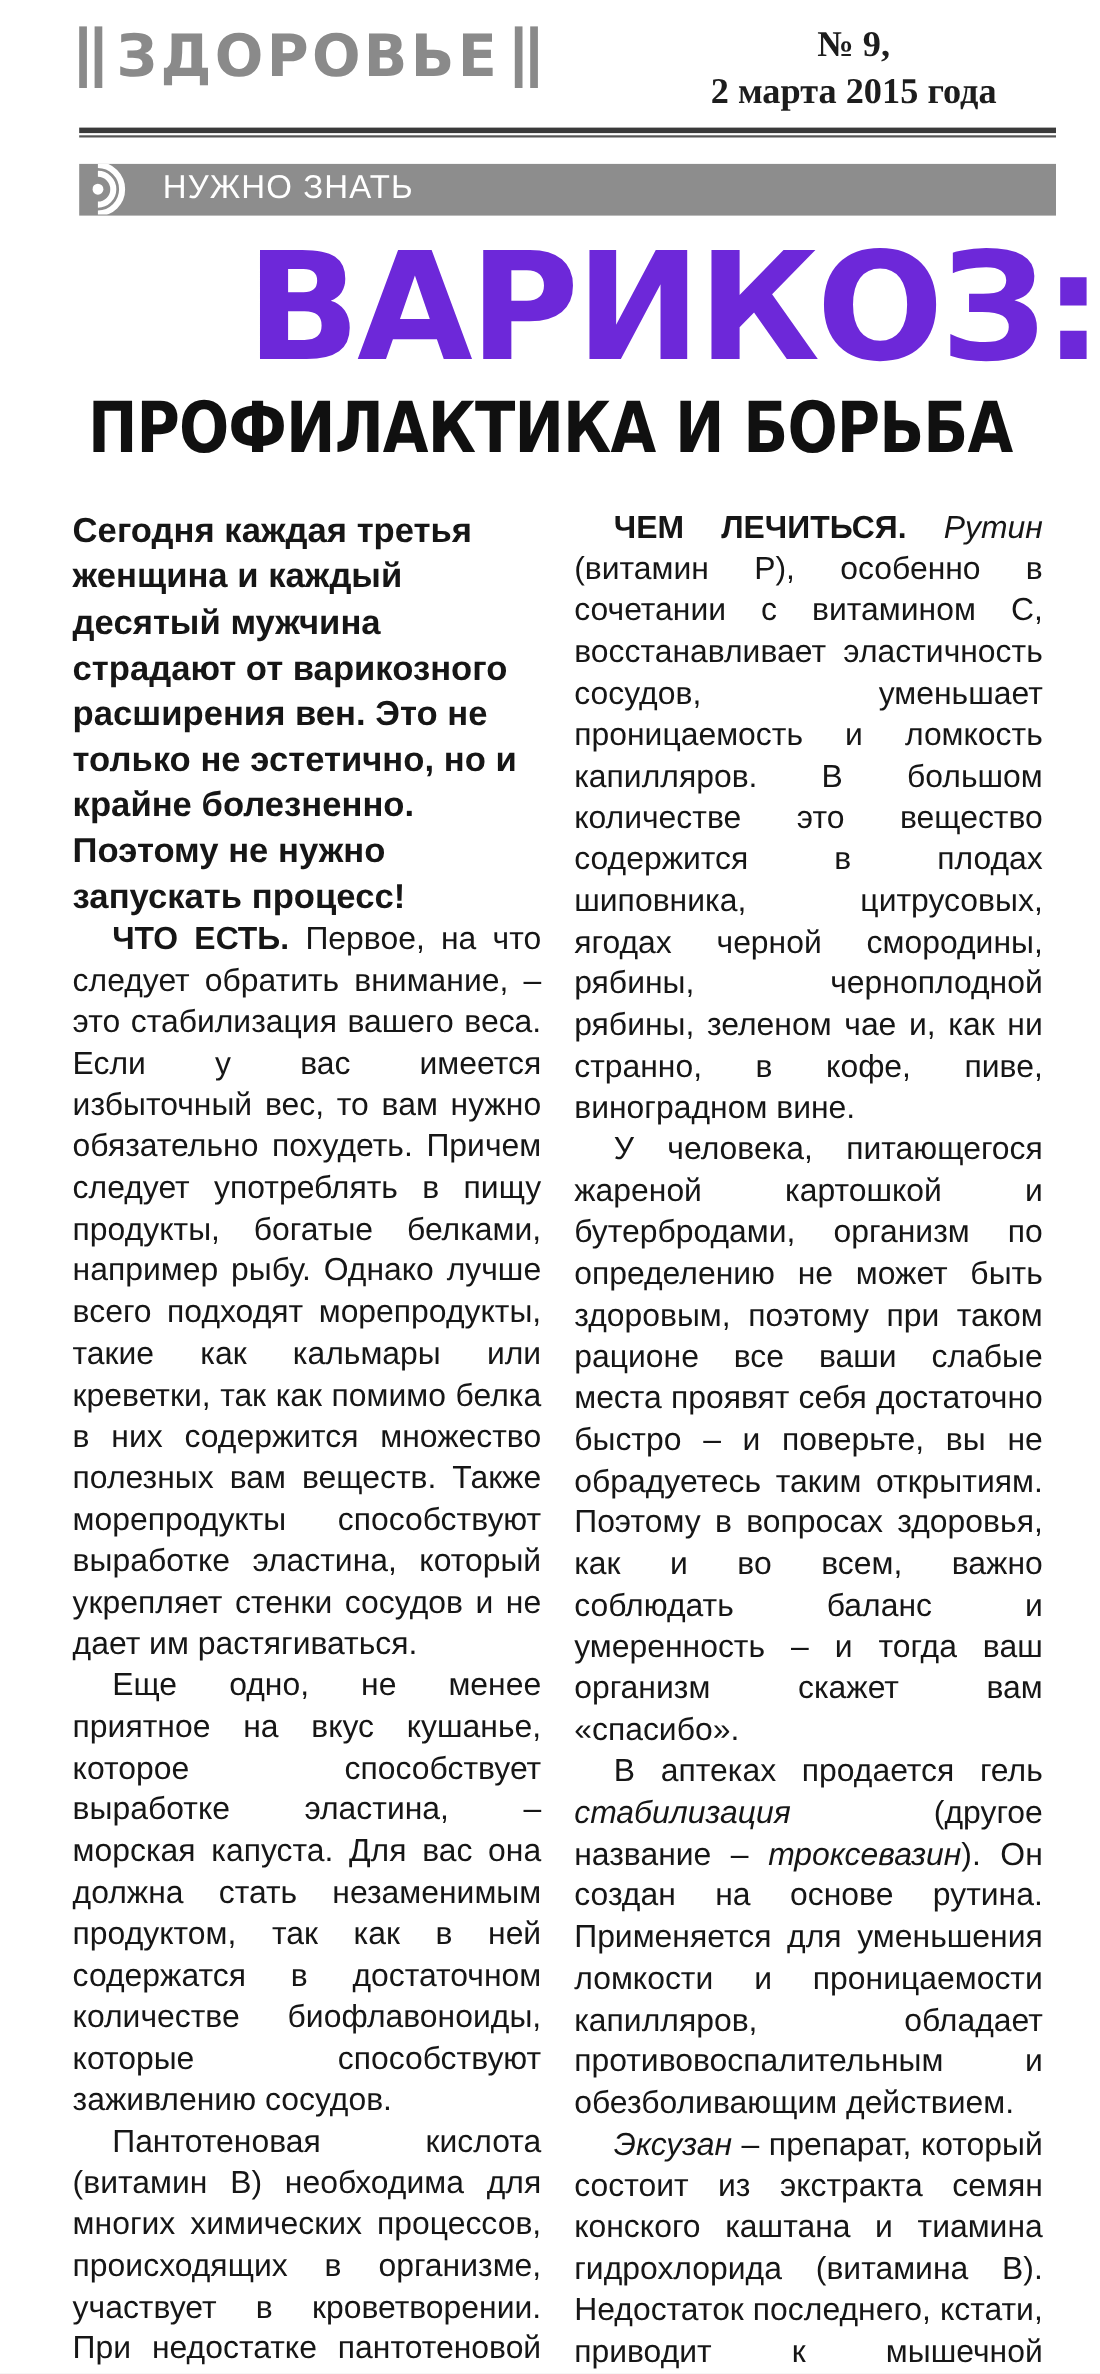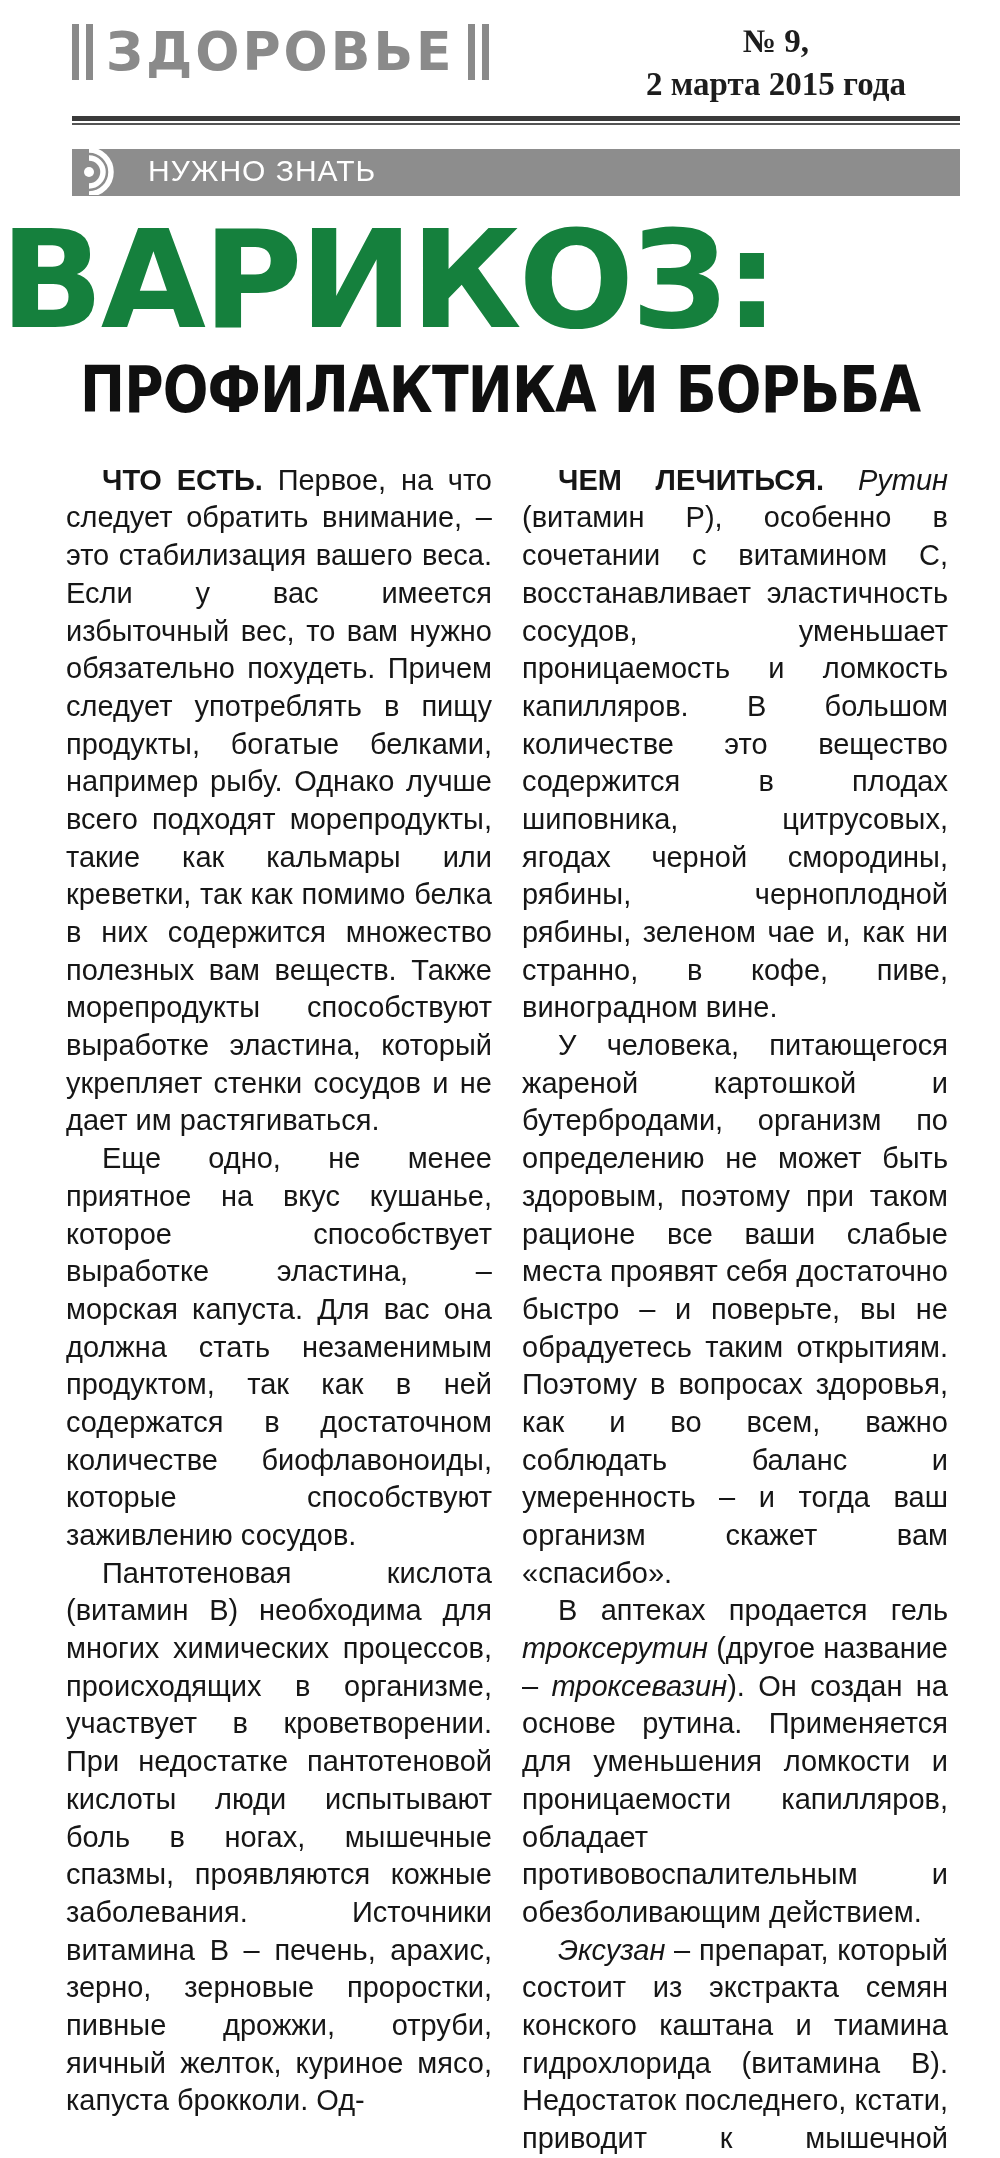--- a/index.html
+++ b/index.html
@@ -25,23 +25,23 @@
   .rule{margin:10px 40px 0 72px;border-top:5px solid #3a3a3a;height:2px;border-bottom:2px solid #555;}
   
   .banner{
     margin:24px 40px 0 72px;background:#8d8d8d;height:47px;
     display:flex;align-items:center;gap:18px;padding-left:12px;color:#fff;
   }
   .banner-label{font-size:30px;letter-spacing:1px;line-height:1;padding-bottom:2px;}
   .feed-icon{flex:0 0 auto;display:block;}
   
   .headline{
-    font-family:"DejaVu Sans",sans-serif;font-weight:bold;color:#15803d;
+    font-family:"DejaVu Sans",sans-serif;font-weight:bold;color:#6d28d9;
     font-size:136px;line-height:1;letter-spacing:-3px;
-    text-align:left;margin:16px 0 0;
+    text-align:right;margin:16px 0 0;
   }
   .subheadline{text-align:right;margin:10px 0 12px;line-height:1;}
   .subheadline .cond{
     display:inline-block;font-family:"DejaVu Sans",sans-serif;font-weight:bold;color:#101010;
     font-size:64px;letter-spacing:-1px;white-space:nowrap;
     transform:scaleX(0.84);transform-origin:center;
   }
   
   .cols{display:flex;gap:30px;padding:28px 52px 0 66px;}
   .col{flex:1;font-size:29px;line-height:1.30;text-align:justify;}
@@ -86,25 +86,26 @@
       <path d="M5 1 a22 22 0 0 1 22 22 a22 22 0 0 1 -22 22" fill="none" stroke="#ffffff" stroke-width="5.5"></path>
     </svg>
     <span class="banner-label">НУЖНО ЗНАТЬ</span>
   </div>
 
   <h1 class="headline">ВАРИКОЗ:</h1>
   <h2 class="subheadline"><span class="cond">ПРОФИЛАКТИКА И БОРЬБА</span></h2>
 
   <main class="cols">
     <div class="col">
+      <p class="intro">Сегодня каждая третья женщина и каждый десятый мужчина страдают от варикозного расширения вен. Это не только не эстетично, но и крайне болезненно. Поэтому не нужно запускать процесс!</p>
       <p><b>ЧТО ЕСТЬ.</b> Первое, на что следует обратить внимание, – это стабилизация вашего веса. Если у вас имеется избыточный вес, то вам нужно обязательно похудеть. Причем следует употреблять в пищу продукты, богатые белками, например рыбу. Однако лучше всего подходят морепродукты, такие как кальмары или креветки, так как помимо белка в них содержится множество полезных вам веществ. Также морепродукты способствуют выработке эластина, который укрепляет стенки сосудов и не дает им растягиваться.</p>
       <p>Еще одно, не менее приятное на вкус кушанье, которое способствует выработке эластина, – морская капуста. Для вас она должна стать незаменимым продуктом, так как в ней содержатся в достаточном количестве биофлавоноиды, которые способствуют заживлению сосудов.</p>
       <p>Пантотеновая кислота (витамин В) необходима для многих химических процессов, происходящих в организме, участвует в кроветворении. При недостатке пантотеновой кислоты люди испытывают боль в ногах, мышечные спазмы, проявляются кожные заболевания. Источники витамина В – печень, арахис, зерно, зерновые проростки, пивные дрожжи, отруби, яичный желток, куриное мясо, капуста брокколи. Од-</p>
     </div>
     <div class="col">
       <p><b>ЧЕМ ЛЕЧИТЬСЯ.</b> <i>Рутин</i> (витамин Р), особенно в сочетании с витамином С, восстанавливает эластичность сосудов, уменьшает проницаемость и ломкость капилляров. В большом количестве это вещество содержится в плодах шиповника, цитрусовых, ягодах черной смородины, рябины, черноплодной рябины, зеленом чае и, как ни странно, в кофе, пиве, виноградном вине.</p>
       <p>У человека, питающегося жареной картошкой и бутербродами, организм по определению не может быть здоровым, поэтому при таком рационе все ваши слабые места проявят себя достаточно быстро – и поверьте, вы не обрадуетесь таким открытиям. Поэтому в вопросах здоровья, как и во всем, важно соблюдать баланс и умеренность – и тогда ваш организм скажет вам «спасибо».</p>
-      <p>В аптеках продается гель <i>троксерутин</i> (другое название – <i>троксевазин</i>). Он создан на основе рутина. Применяется для уменьшения ломкости и проницаемости капилляров, обладает противовоспалительным и обезболивающим действием.</p>
+      <p>В аптеках продается гель <i>стабилизация</i> (другое название – <i>троксевазин</i>). Он создан на основе рутина. Применяется для уменьшения ломкости и проницаемости капилляров, обладает противовоспалительным и обезболивающим действием.</p>
       <p><i>Эксузан</i> – препарат, который состоит из экстракта семян конского каштана и тиамина гидрохлорида (витамина В). Недостаток последнего, кстати, приводит к мышечной слабости, потере чувствительности в ногах, жжению, отекам конечностей. Содержится этот витамин в бобах, зерновых культурах, мясе.</p>
     </div>
   </main>
 
 </div>
 
 </body></html>

